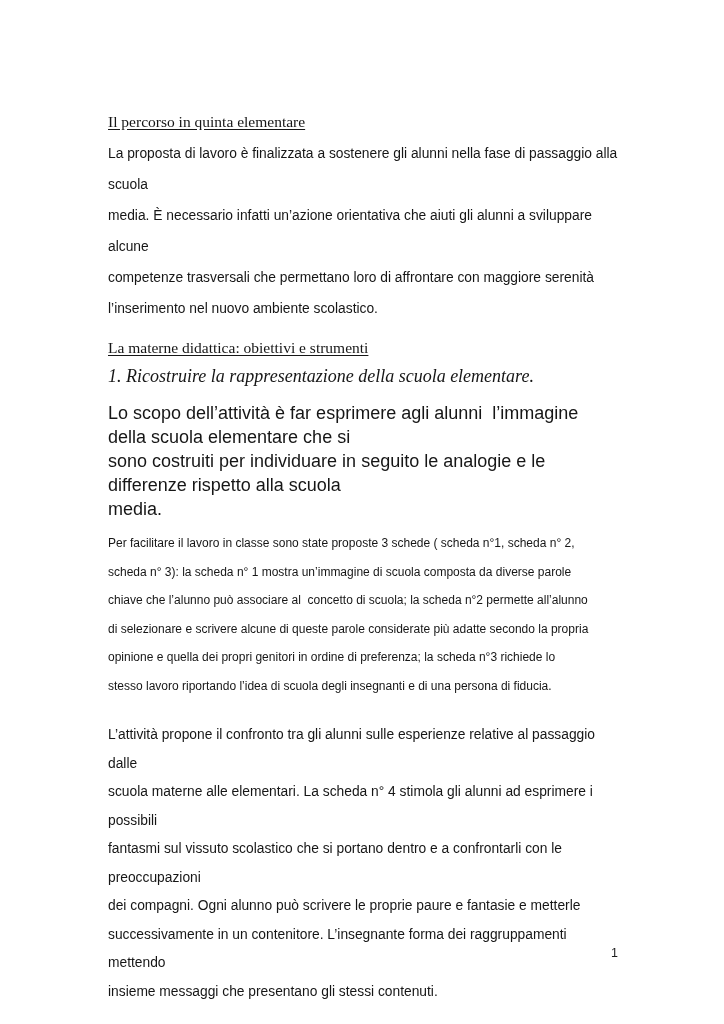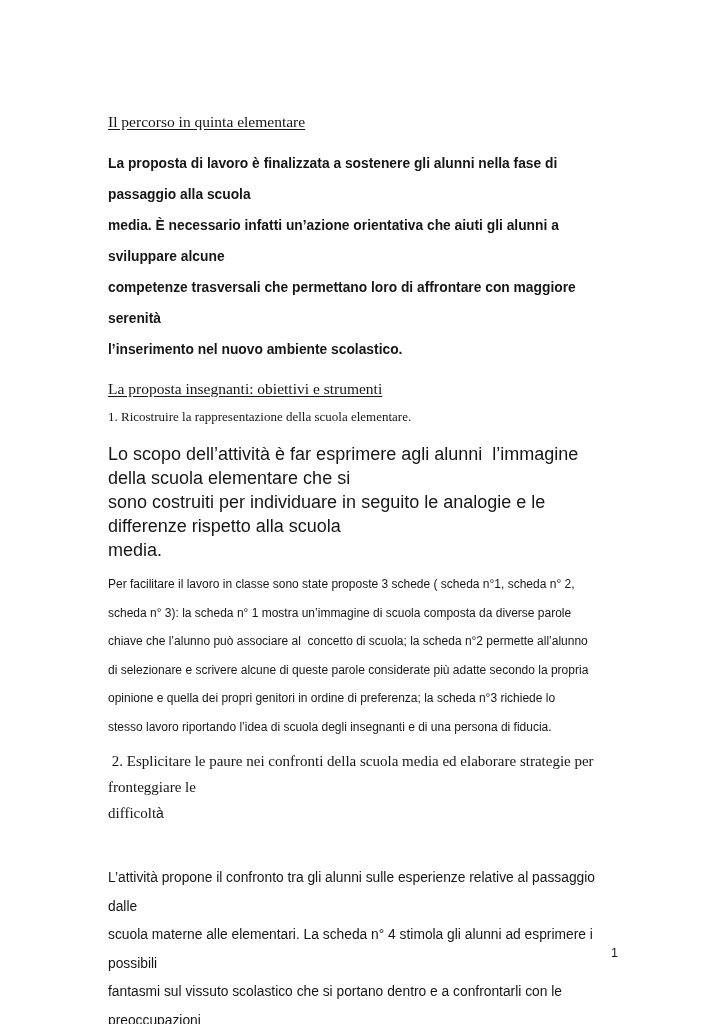--- a/index.html
+++ b/index.html
@@ -37,31 +37,31 @@
     text-underline-offset: 2px;
     margin: 0;
   }
   p {
     margin: 0;
     white-space: pre-wrap;
   }
   .para-intro {
     font-size: 13.8px;
     line-height: 31px;
-    margin-top: 17px;
+    margin-top: 7px;
     margin-bottom: 14px;
-    font-weight: bold;
   }
   .heading-proposta {
     margin-bottom: 0;
   }
   .objective-1 {
-    font-size: 13px;
+    font-size: 18px;
     line-height: 20px;
     margin-top: 9px;
+    font-style: italic;
   }
   .para-scopo {
     font-size: 18px;
     line-height: 24px;
     margin-top: 15px;
   }
   .para-schede {
     font-size: 12px;
     line-height: 28.5px;
     margin-top: 8px;
@@ -76,21 +76,21 @@
     line-height: 26px;
     margin-top: 7px;
   }
   .objective-2 .accent-letter {
     font-size: 14px;
     font-family: "Liberation Sans", "DejaVu Sans", sans-serif;
   }
   .para-attivita {
     font-size: 13.8px;
     line-height: 28.5px;
-    margin-top: 38px;
+    margin-top: 21px;
   }
   .page-number {
     position: absolute;
     right: 66px;
     top: 946px;
     font-family: "Liberation Sans", "DejaVu Sans", sans-serif;
     font-size: 12.5px;
     color: #1c1c1c;
   }
 </style>
@@ -100,38 +100,36 @@
 <div class="page">
   <div class="content">
 
     <h2 class="heading serif">Il percorso in quinta elementare</h2>
 
     <p class="para-intro sans">La proposta di lavoro è finalizzata a sostenere gli alunni nella fase di passaggio alla scuola
 media. È necessario infatti un’azione orientativa che aiuti gli alunni a sviluppare alcune
 competenze trasversali che permettano loro di affrontare con maggiore serenità
 l’inserimento nel nuovo ambiente scolastico.</p>
 
-    <h2 class="heading serif heading-proposta">La proposta insegnanti: obiettivi e strumenti</h2>
+    <h2 class="heading serif heading-proposta">La materne didattica: obiettivi e strumenti</h2>
 
     <p class="objective-1 serif">1. Ricostruire la rappresentazione della scuola elementare.</p>
 
     <p class="para-scopo sans">Lo scopo dell’attività è far esprimere agli alunni  l’immagine della scuola elementare che si
 sono costruiti per individuare in seguito le analogie e le differenze rispetto alla scuola
 media.</p>
 
     <p class="para-schede sans">Per facilitare il lavoro in classe sono state proposte 3 schede ( scheda n°1, scheda n° 2,
 scheda n° 3): la scheda n° 1 mostra un’immagine di scuola composta da diverse parole
 chiave che l’alunno può associare al  concetto di scuola; la scheda n°2 permette all’alunno
 di selezionare e scrivere alcune di queste parole considerate più adatte secondo la propria
 opinione e quella dei propri genitori in ordine di preferenza; la scheda n°3 richiede lo
 stesso lavoro riportando l’idea di scuola degli insegnanti e di una persona di fiducia.</p>
 
 
-    <p class="objective-2 serif"><span> 2. Esplicitare le paure nei confronti della scuola media ed elaborare strategie per fronteggiare le
-difficolt</span><span class="accent-letter">à</span></p>
 
     <p class="para-attivita sans">L’attività propone il confronto tra gli alunni sulle esperienze relative al passaggio dalle
 scuola materne alle elementari. La scheda n° 4 stimola gli alunni ad esprimere i possibili
 fantasmi sul vissuto scolastico che si portano dentro e a confrontarli con le preoccupazioni
 dei compagni. Ogni alunno può scrivere le proprie paure e fantasie e metterle
 successivamente in un contenitore. L’insegnante forma dei raggruppamenti mettendo
 insieme messaggi che presentano gli stessi contenuti.</p>
 
   </div>
 

